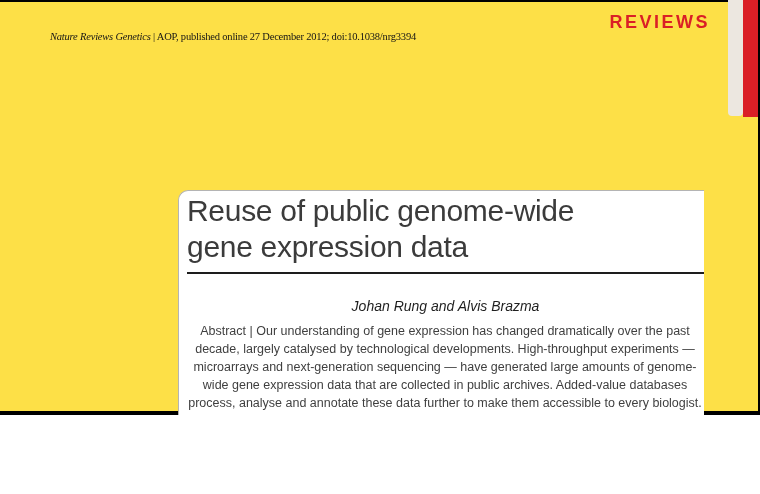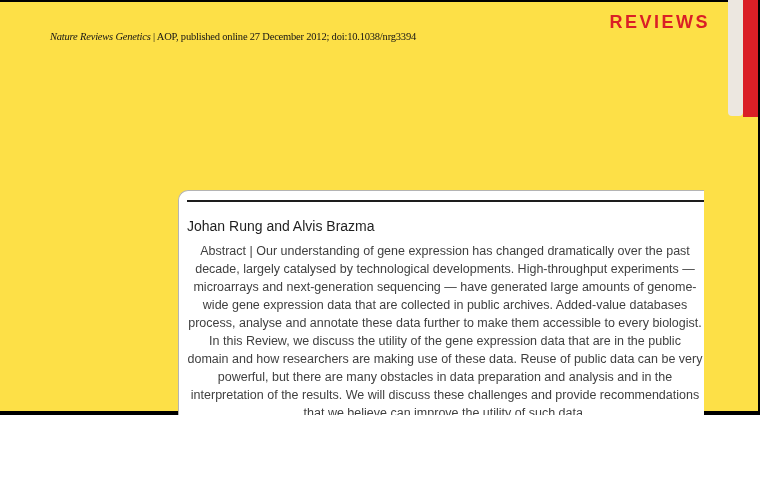--- a/index.html
+++ b/index.html
@@ -57,22 +57,22 @@
     margin: 0;
     font-size: 30px; line-height: 36px; font-weight: 400;
     color: #3b3b3b; letter-spacing: -0.3px;
     white-space: pre-line;
   }
   .title-rule {
     margin-top: 7px; width: 517px; height: 1.5px;
     background: #1d1d1d;
   }
   .article-authors {
-    margin-top: 16px;
-    font-size: 14px; color: #1f1f1f;
+    margin-top: 24px;
+    font-size: 14px; font-style: italic; color: #1f1f1f; text-align: center;
   }
   .article-abstract {
     margin: 8px 0 0 0;
     width: 516px;
     font-size: 12.5px; line-height: 18px;
     color: #3f3f3f;
     text-align: center;
   }
 </style>
 </head>
@@ -84,18 +84,20 @@
   <div class="beige-tab"></div>
   <div class="red-tab"></div>
   <div class="right-edge"></div>
   <div class="bottom-edge"></div>
 
   <div class="citation"><span class="journal">Nature Reviews Genetics</span><span> | AOP, published online 27 December 2012; doi:10.1038/nrg3394</span></div>
 
   <div class="reviews-label">REVIEWS</div>
 
   <div class="article-box">
+    <h1 class="article-title">Reuse of public genome-wide
+gene expression data</h1>
     <div class="title-rule"></div>
     <div class="article-authors">Johan Rung and Alvis Brazma</div>
     <p class="article-abstract">Abstract | Our understanding of gene expression has changed dramatically over the past decade, largely catalysed by technological developments. High-throughput experiments — microarrays and next-generation sequencing — have generated large amounts of genome-wide gene expression data that are collected in public archives. Added-value databases process, analyse and annotate these data further to make them accessible to every biologist. In this Review, we discuss the utility of the gene expression data that are in the public domain and how researchers are making use of these data. Reuse of public data can be very powerful, but there are many obstacles in data preparation and analysis and in the interpretation of the results. We will discuss these challenges and provide recommendations that we believe can improve the utility of such data.</p>
   </div>
 
 </div>
 
 </body></html>

